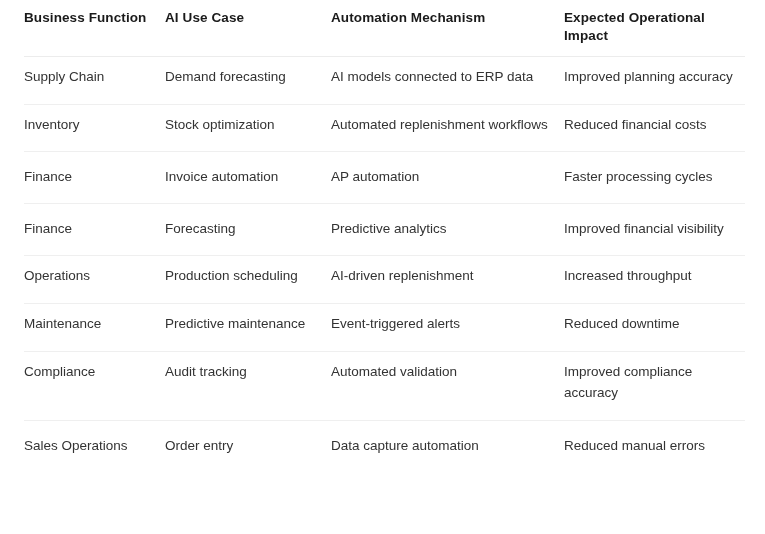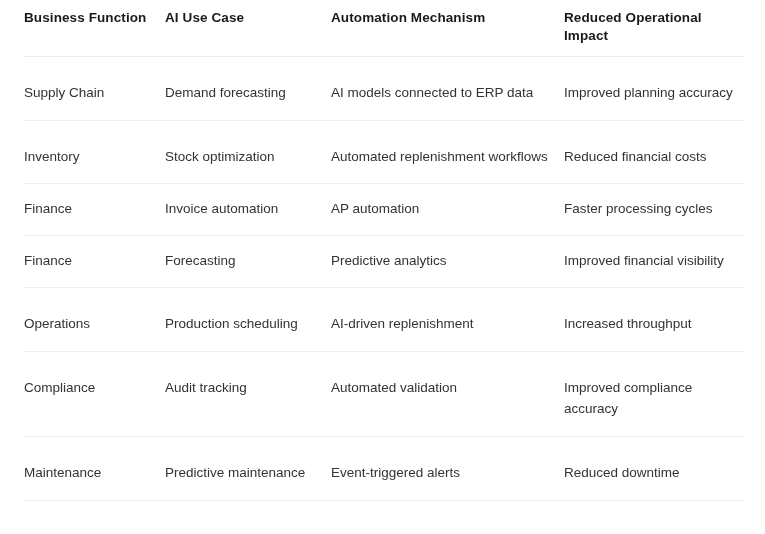--- a/index.html
+++ b/index.html
@@ -53,39 +53,39 @@
     font-weight: normal;
     color: #333333;
     line-height: 1.55;
     padding: 15px 14px 15px 0;
     border-bottom: 1px solid #efefef;
   }
   tbody td.t-impact { padding-right: 0; margin-top: 16px; }
   tbody tr.last-row td { border-bottom: none; }
 
   
-  tbody tr.tall td { padding-top: 26px; padding-bottom: 16px; }
+  tbody tr.tall td { padding-top: 10px; padding-bottom: 16px; }
 </style>
 </head>
 <body>
 
 <div class="table-wrap">
   <table class="matrix">
     <colgroup>
       <col class="c-function">
       <col class="c-usecase">
       <col class="c-mech">
       <col class="c-impact">
     </colgroup>
     <thead>
       <tr>
         <th class="h-function">Business Function</th>
         <th class="h-usecase">AI Use Case</th>
         <th class="h-mech">Automation Mechanism</th>
-        <th class="h-impact">Reduced Operational Impact</th>
+        <th class="h-impact">Expected Operational Impact</th>
       </tr>
     </thead>
     <tbody>
       <tr class="tall">
         <td class="t-function">Supply Chain</td>
         <td class="t-usecase">Demand forecasting</td>
         <td class="t-mech">AI models connected to ERP data</td>
         <td class="t-impact">Improved planning accuracy</td>
       </tr>
       <tr class="tall">
@@ -106,26 +106,32 @@
         <td class="t-mech">Predictive analytics</td>
         <td class="t-impact">Improved financial visibility</td>
       </tr>
       <tr class="tall">
         <td class="t-function">Operations</td>
         <td class="t-usecase">Production scheduling</td>
         <td class="t-mech">AI-driven replenishment</td>
         <td class="t-impact">Increased throughput</td>
       </tr>
       <tr class="tall">
+        <td class="t-function">Maintenance</td>
+        <td class="t-usecase">Predictive maintenance</td>
+        <td class="t-mech">Event-triggered alerts</td>
+        <td class="t-impact">Reduced downtime</td>
+      </tr>
+      <tr class="tall">
         <td class="t-function">Compliance</td>
         <td class="t-usecase">Audit tracking</td>
         <td class="t-mech">Automated validation</td>
         <td class="t-impact">Improved compliance accuracy</td>
       </tr>
-      <tr class="tall">
-        <td class="t-function">Maintenance</td>
-        <td class="t-usecase">Predictive maintenance</td>
-        <td class="t-mech">Event-triggered alerts</td>
-        <td class="t-impact">Reduced downtime</td>
+      <tr class="last-row">
+        <td class="t-function">Sales Operations</td>
+        <td class="t-usecase">Order entry</td>
+        <td class="t-mech">Data capture automation</td>
+        <td class="t-impact">Reduced manual errors</td>
       </tr>
     </tbody>
   </table>
 </div>
 
 </body></html>

